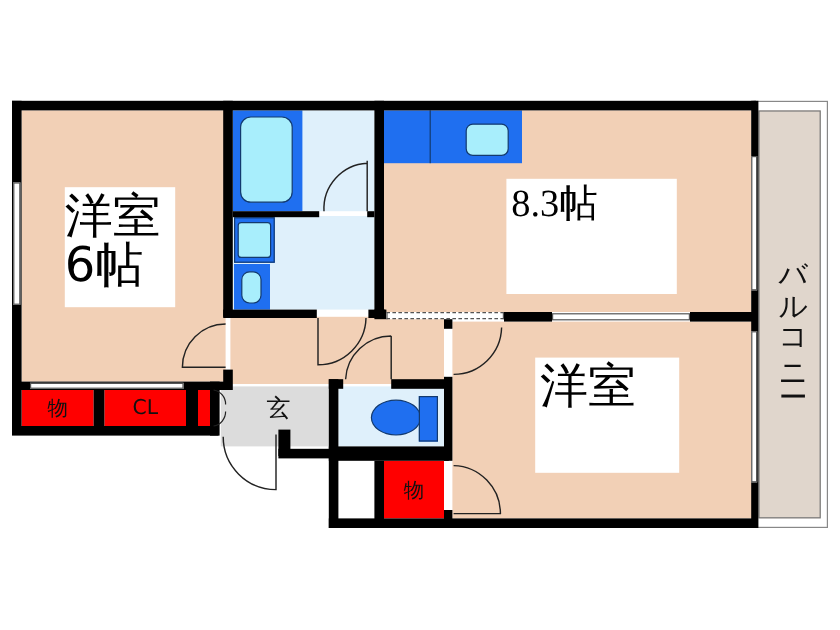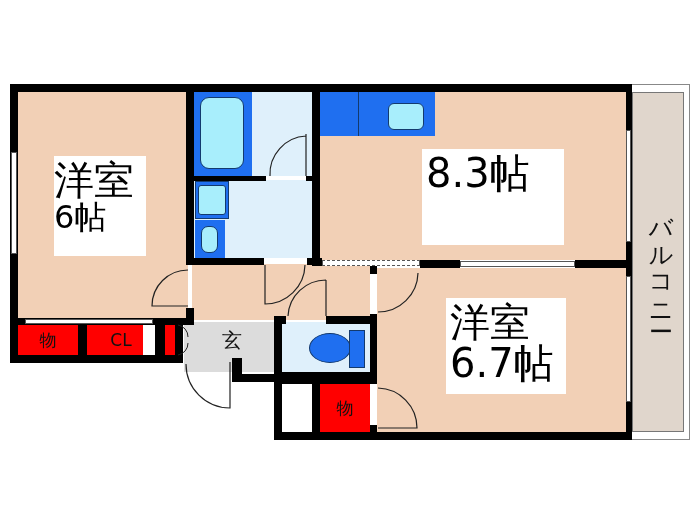--- a/index.html
+++ b/index.html
@@ -42,21 +42,21 @@
 <div class="room" style="left:282px;top:322px;width:88px;height:50px;background:#dff0fb;"></div>
 <div class="abs" style="left:309px;top:333px;width:42px;height:30px;background:#1f6ff0;border:1px solid #133a6e;border-radius:50%;"></div>
 <div class="abs" style="left:349px;top:330px;width:16px;height:38px;background:#1f6ff0;border:1px solid #133a6e;"></div>
 
 <div class="room" style="left:184px;top:322px;width:90px;height:50px;background:#dcdcdc;"></div>
 <div class="storage-label" style="left:212px;top:326px;width:40px;height:28px;font-size:20px;">玄</div>
 
 <div class="abs" style="left:18px;top:325px;width:60px;height:30px;background:#ff0000;">
   <div class="storage-label" style="left:0;top:0;width:60px;height:30px;font-size:17px;">物</div>
 </div>
-<div class="abs" style="left:87px;top:325px;width:56px;height:30px;background:#ff0000;">
+<div class="abs" style="left:87px;top:325px;width:68px;height:30px;background:#ff0000;">
   <div class="storage-label" style="left:0;top:0;width:68px;height:30px;font-size:17px;">CL</div>
 </div>
 <div class="abs" style="left:165px;top:325px;width:10px;height:30px;background:#ff0000;"></div>
 <div class="abs" style="left:320px;top:384px;width:50px;height:48px;background:#ff0000;">
   <div class="storage-label" style="left:0;top:0;width:50px;height:48px;font-size:17px;">物</div>
 </div>
 <div class="abs" style="left:282px;top:384px;width:30px;height:48px;background:#fff;"></div>
 
 <div class="wall" style="left:10px;top:84px;width:620px;height:8px;"></div>
 
@@ -125,21 +125,20 @@
   </svg>
 <svg class="door" style="left:184px;top:362px;" width="48" height="48">
     <path d="M46 0 L46 46 A44 44 0 0 1 2 2" fill="none" stroke="#222" stroke-width="1.2"></path>
   </svg>
 <svg class="door" style="left:176px;top:325px;" width="16" height="30">
     <path d="M2 0 A12 12 0 0 1 12 12 M2 30 A12 12 0 0 0 12 18" fill="none" stroke="#222" stroke-width="1"></path>
   </svg>
 
 <div class="label-box" style="left:54px;top:156px;width:92px;height:96px;padding:4px 0 0 0;">
   <div style="font-size:40px;">洋室</div>
-  <div style="font-size:32px;">6帖</div>
+  <div style="font-size:40px;">6帖</div>
 </div>
 <div class="label-box" style="left:422px;top:149px;width:138px;height:92px;padding:4px 0 0 4px;">
-  <div style="font-size:40px;">8.3帖</div>
+  <div style="font-size:32px;font-family:Liberation Serif, serif;">8.3帖</div>
 </div>
 <div class="label-box" style="left:446px;top:298px;width:116px;height:92px;padding:4px 0 0 4px;">
   <div style="font-size:40px;">洋室</div>
-  <div style="font-size:40px;">6.7帖</div>
 </div>
 
 </body></html>

